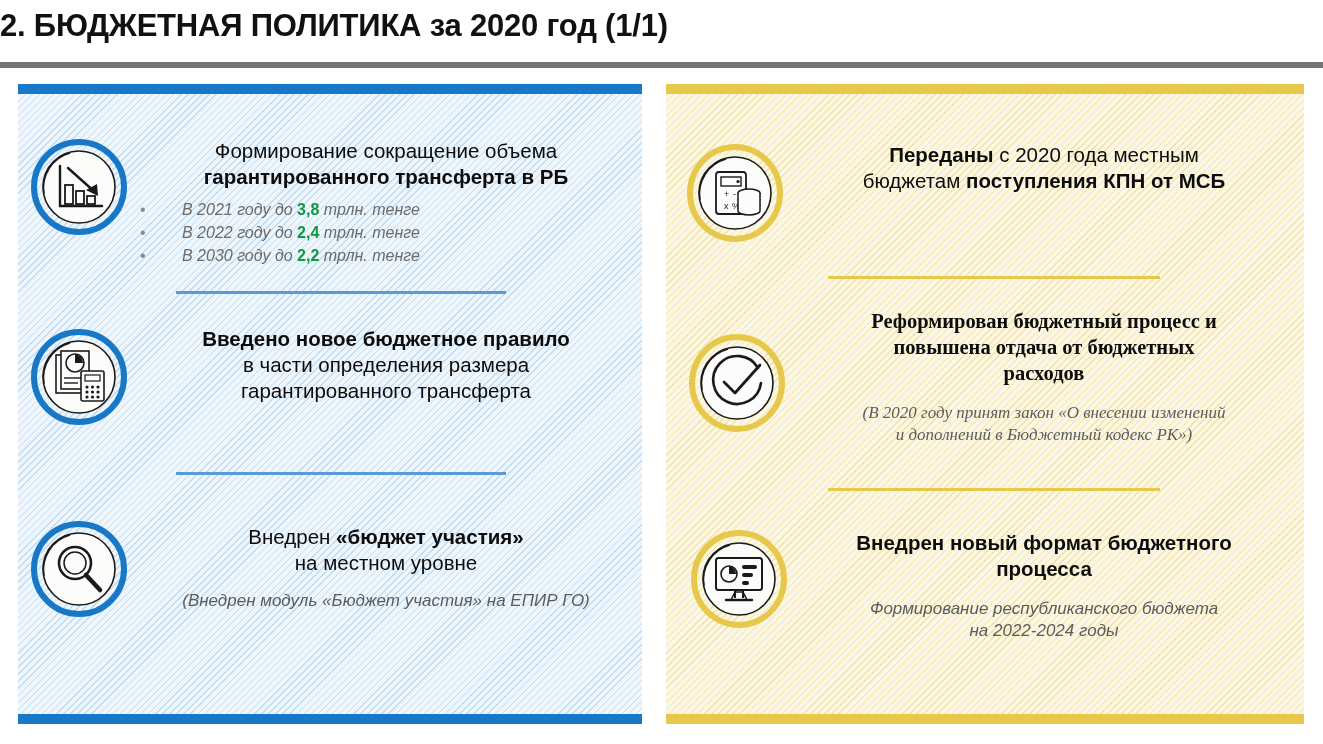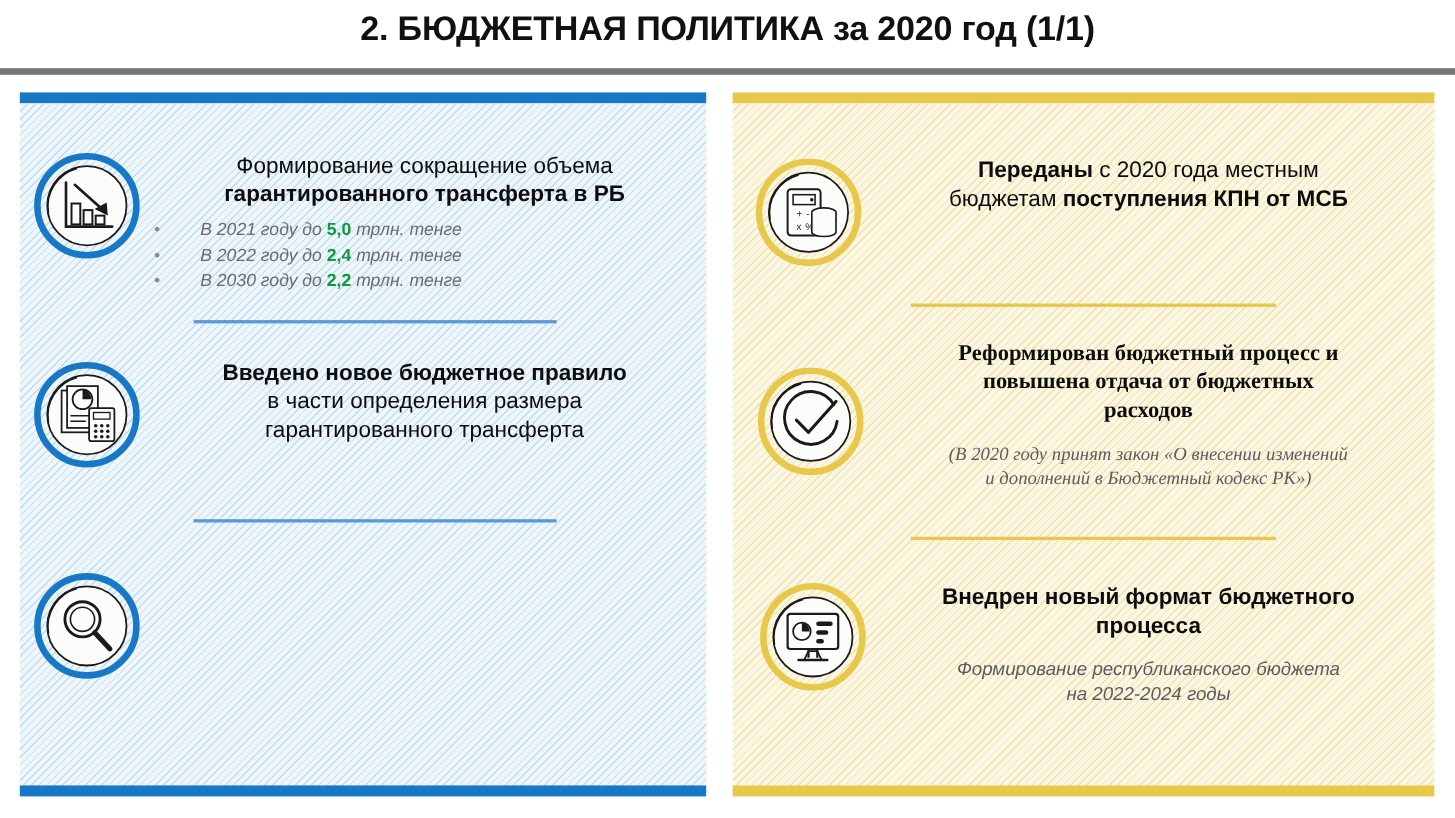--- a/index.html
+++ b/index.html
@@ -14,21 +14,20 @@
     overflow: hidden;
     position: relative;
   }
 
   
   .slide-title {
     position: absolute;
     top: 8px;
     left: 0;
     width: 1323px;
-    text-align: center;
     font-size: 31px;
     font-weight: bold;
     color: #111111;
     letter-spacing: -0.2px;
     white-space: nowrap;
   }
   .title-rule {
     position: absolute;
     top: 62px;
     left: 0;
@@ -184,21 +183,21 @@
           <path d="M68 58 L67 46 L56 52 Z" fill="#1a1a1a"></path>
         </svg>
       </div>
       <div class="block-text" style="left:120px; top:44px; width:496px;">
         <div class="headline">
           <span>Формирование сокращение объема</span><br>
           <b>гарантированного трансферта в РБ</b>
         </div>
         <ul class="bullets">
           <li style="padding-left:44px;">
-            <span>В 2021 году  до </span><span class="val">5,0</span><span> трлн. тенге</span>
+            <span>В 2021 году  до </span><span class="val">3,8</span><span> трлн. тенге</span>
           </li>
           <li style="padding-left:44px;">
             <span>В 2022 году до </span><span class="val">2,4</span><span> трлн. тенге</span>
           </li>
           <li style="padding-left:44px;">
             <span>В 2030 году до </span><span class="val">2,2</span><span> трлн. тенге</span>
           </li>
         </ul>
       </div>
       <div class="divider blue" style="left:158px; top:197px; width:330px;"></div>
@@ -243,20 +242,27 @@
       <div class="icon-wrap" style="top:26px;">
         <svg viewBox="0 0 98 98">
           <circle cx="49" cy="49" r="45" fill="none" stroke="#1878C8" stroke-width="6"></circle>
           <circle cx="49" cy="49" r="36" fill="#FCFCFA" stroke="#1a1a1a" stroke-width="1.6"></circle>
           <path d="M14 56 A36 36 0 0 1 40 15" fill="none" stroke="#1a1a1a" stroke-width="1.6"></path>
           <circle cx="45" cy="43" r="16" fill="none" stroke="#1a1a1a" stroke-width="2.6"></circle>
           <circle cx="45" cy="43" r="11" fill="none" stroke="#1a1a1a" stroke-width="1.5"></circle>
           <line x1="56" y1="55" x2="70" y2="70" stroke="#1a1a1a" stroke-width="4.5" stroke-linecap="round"></line>
         </svg>
       </div>
+      <div class="block-text" style="left:120px; top:30px; width:496px;">
+        <div class="headline">
+          <span>Внедрен </span><b>«бюджет участия»</b><br>
+          <span>на местном уровне</span>
+        </div>
+        <div class="sub-note" style="margin-top:14px;">(Внедрен модуль «Бюджет участия» на ЕПИР ГО)</div>
+      </div>
     </div>
 
   </div>
   <div class="panel-bar bottom"></div>
 </div>
 
 <div class="panel panel-right">
   <div class="panel-bar top"></div>
   <div class="panel-body">
 

